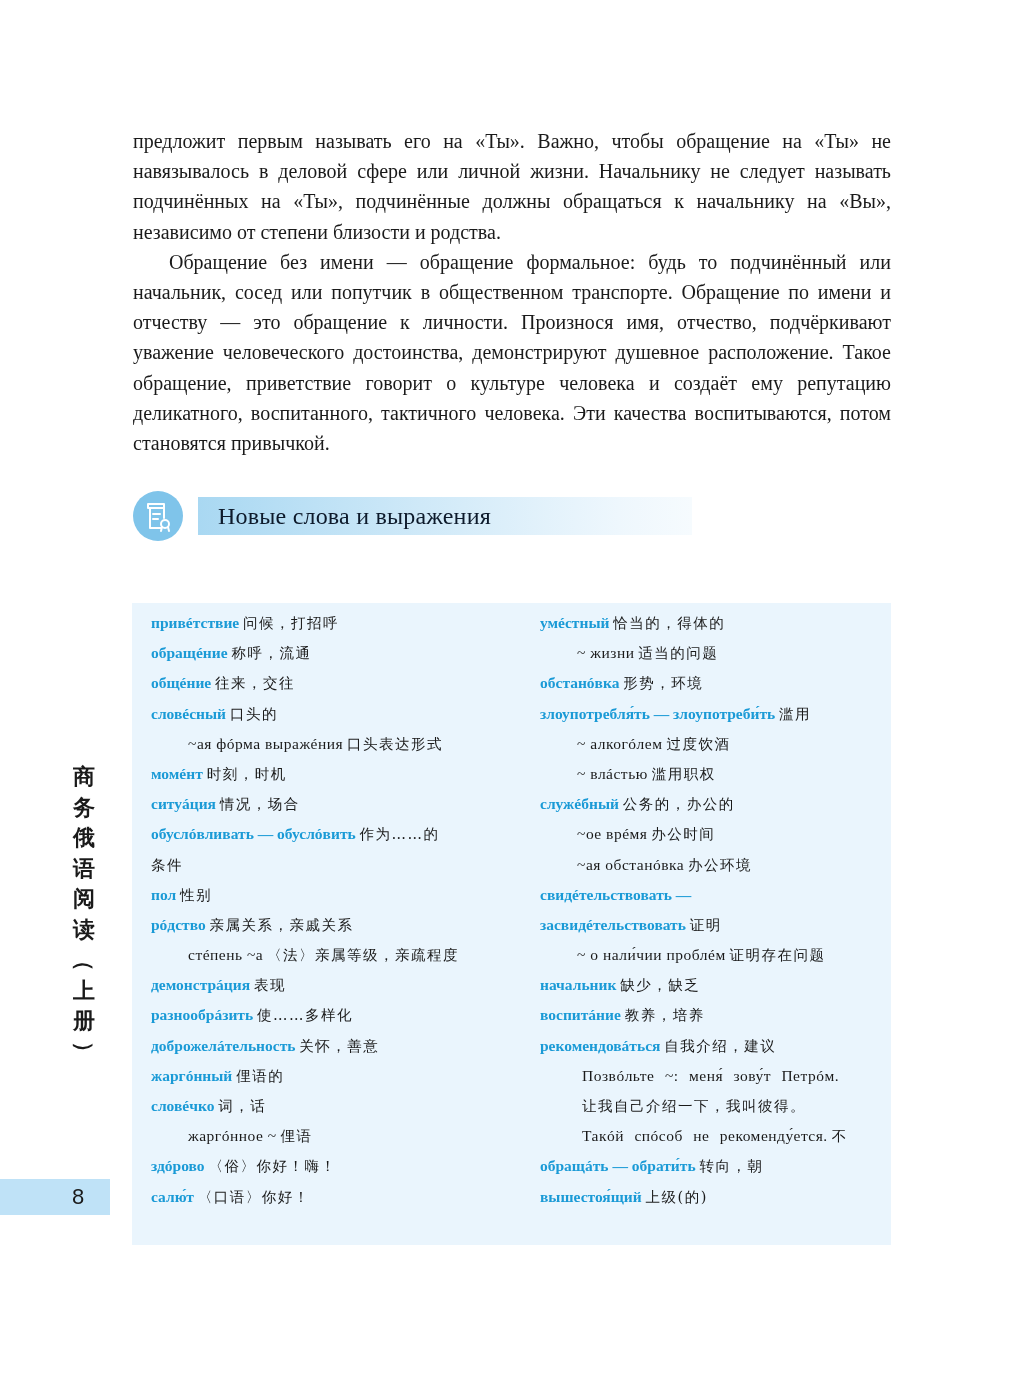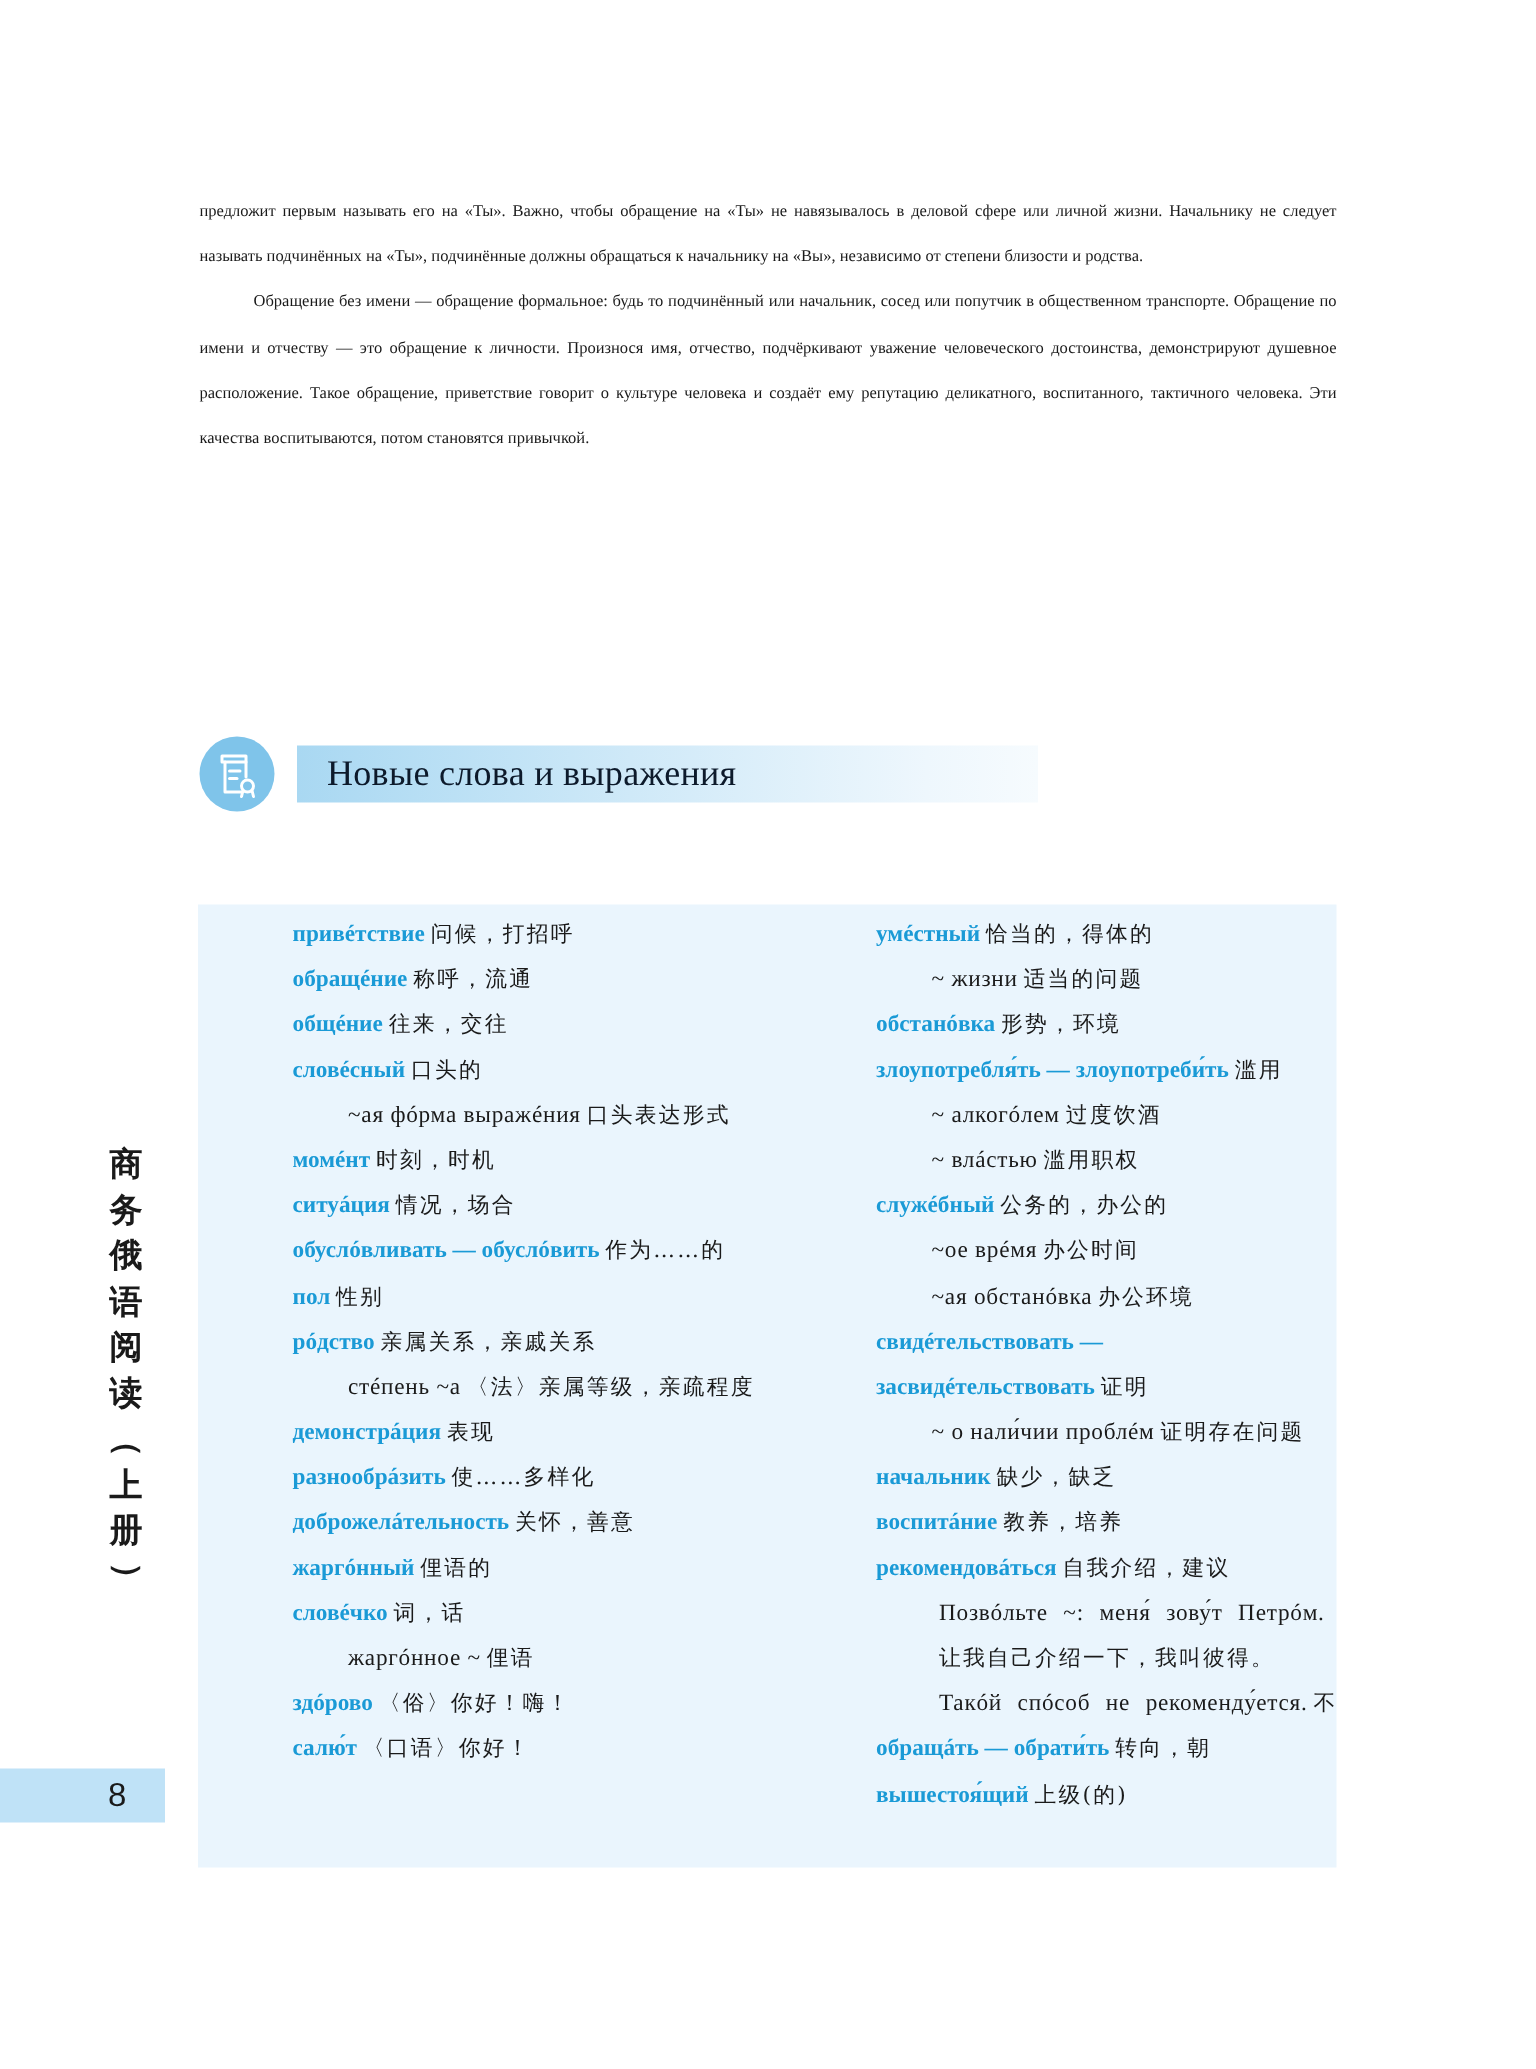--- a/index.html
+++ b/index.html
@@ -13,21 +13,21 @@
       position: relative;
       overflow: hidden;
       font-family: "Liberation Serif", "DejaVu Serif", serif;
       color: #1a1a1a;
     }
     .body-text {
       position: absolute;
       left: 133px;
       top: 126px;
       width: 758px;
-      font-size: 11px;
+      font-size: 20px;
       line-height: 30.2px;
       text-align: justify;
       text-align-last: left;
     }
     .body-text p {
       margin: 0;
     }
     .body-text p.indent {
       text-indent: 36px;
     }
@@ -82,21 +82,20 @@
       top: 603px;
       width: 759px;
       height: 642px;
       background: #eaf5fd;
     }
     .vocab-col {
       position: absolute;
       top: 5px;
       font-size: 15.5px;
       line-height: 30.2px;
-      margin-left: 44px;
     }
     .vocab-col.left {
       left: 19px;
       width: 360px;
     }
     .vocab-col.right {
       left: 408px;
       width: 345px;
     }
     .line {
@@ -195,20 +194,21 @@
 <div class="vocab-box">
   <div class="vocab-col left" id="vocab-left">
       <div class="line"><span class="term">привéтствие</span> <span class="trans">问候，打招呼</span></div>
       <div class="line"><span class="term">обращéние</span> <span class="trans">称呼，流通</span></div>
       <div class="line"><span class="term">общéние</span> <span class="trans">往来，交往</span></div>
       <div class="line"><span class="term">словéсный</span> <span class="trans">口头的</span></div>
       <div class="line sub"><span class="ru">~ая фóрма выражéния</span> <span class="trans">口头表达形式</span></div>
       <div class="line"><span class="term">момéнт</span> <span class="trans">时刻，时机</span></div>
       <div class="line"><span class="term">ситуáция</span> <span class="trans">情况，场合</span></div>
       <div class="line"><span class="term">обуслóвливать — обуслóвить</span> <span class="trans">作为……的</span></div>
+      <div class="line"><span class="trans">条件</span></div>
       <div class="line"><span class="term">пол</span> <span class="trans">性别</span></div>
       <div class="line"><span class="term">рóдство</span> <span class="trans">亲属关系，亲戚关系</span></div>
       <div class="line sub"><span class="ru">стéпень ~а</span> <span class="trans">〈法〉亲属等级，亲疏程度</span></div>
       <div class="line"><span class="term">демонстрáция</span> <span class="trans">表现</span></div>
       <div class="line"><span class="term">разнообрáзить</span> <span class="trans">使……多样化</span></div>
       <div class="line"><span class="term">доброжелáтельность</span> <span class="trans">关怀，善意</span></div>
       <div class="line"><span class="term">жаргóнный</span> <span class="trans">俚语的</span></div>
       <div class="line"><span class="term">словéчко</span> <span class="trans">词，话</span></div>
       <div class="line sub"><span class="ru">жаргóнное ~</span> <span class="trans">俚语</span></div>
       <div class="line"><span class="term">здóрово</span> <span class="trans">〈俗〉你好！嗨！</span></div>

